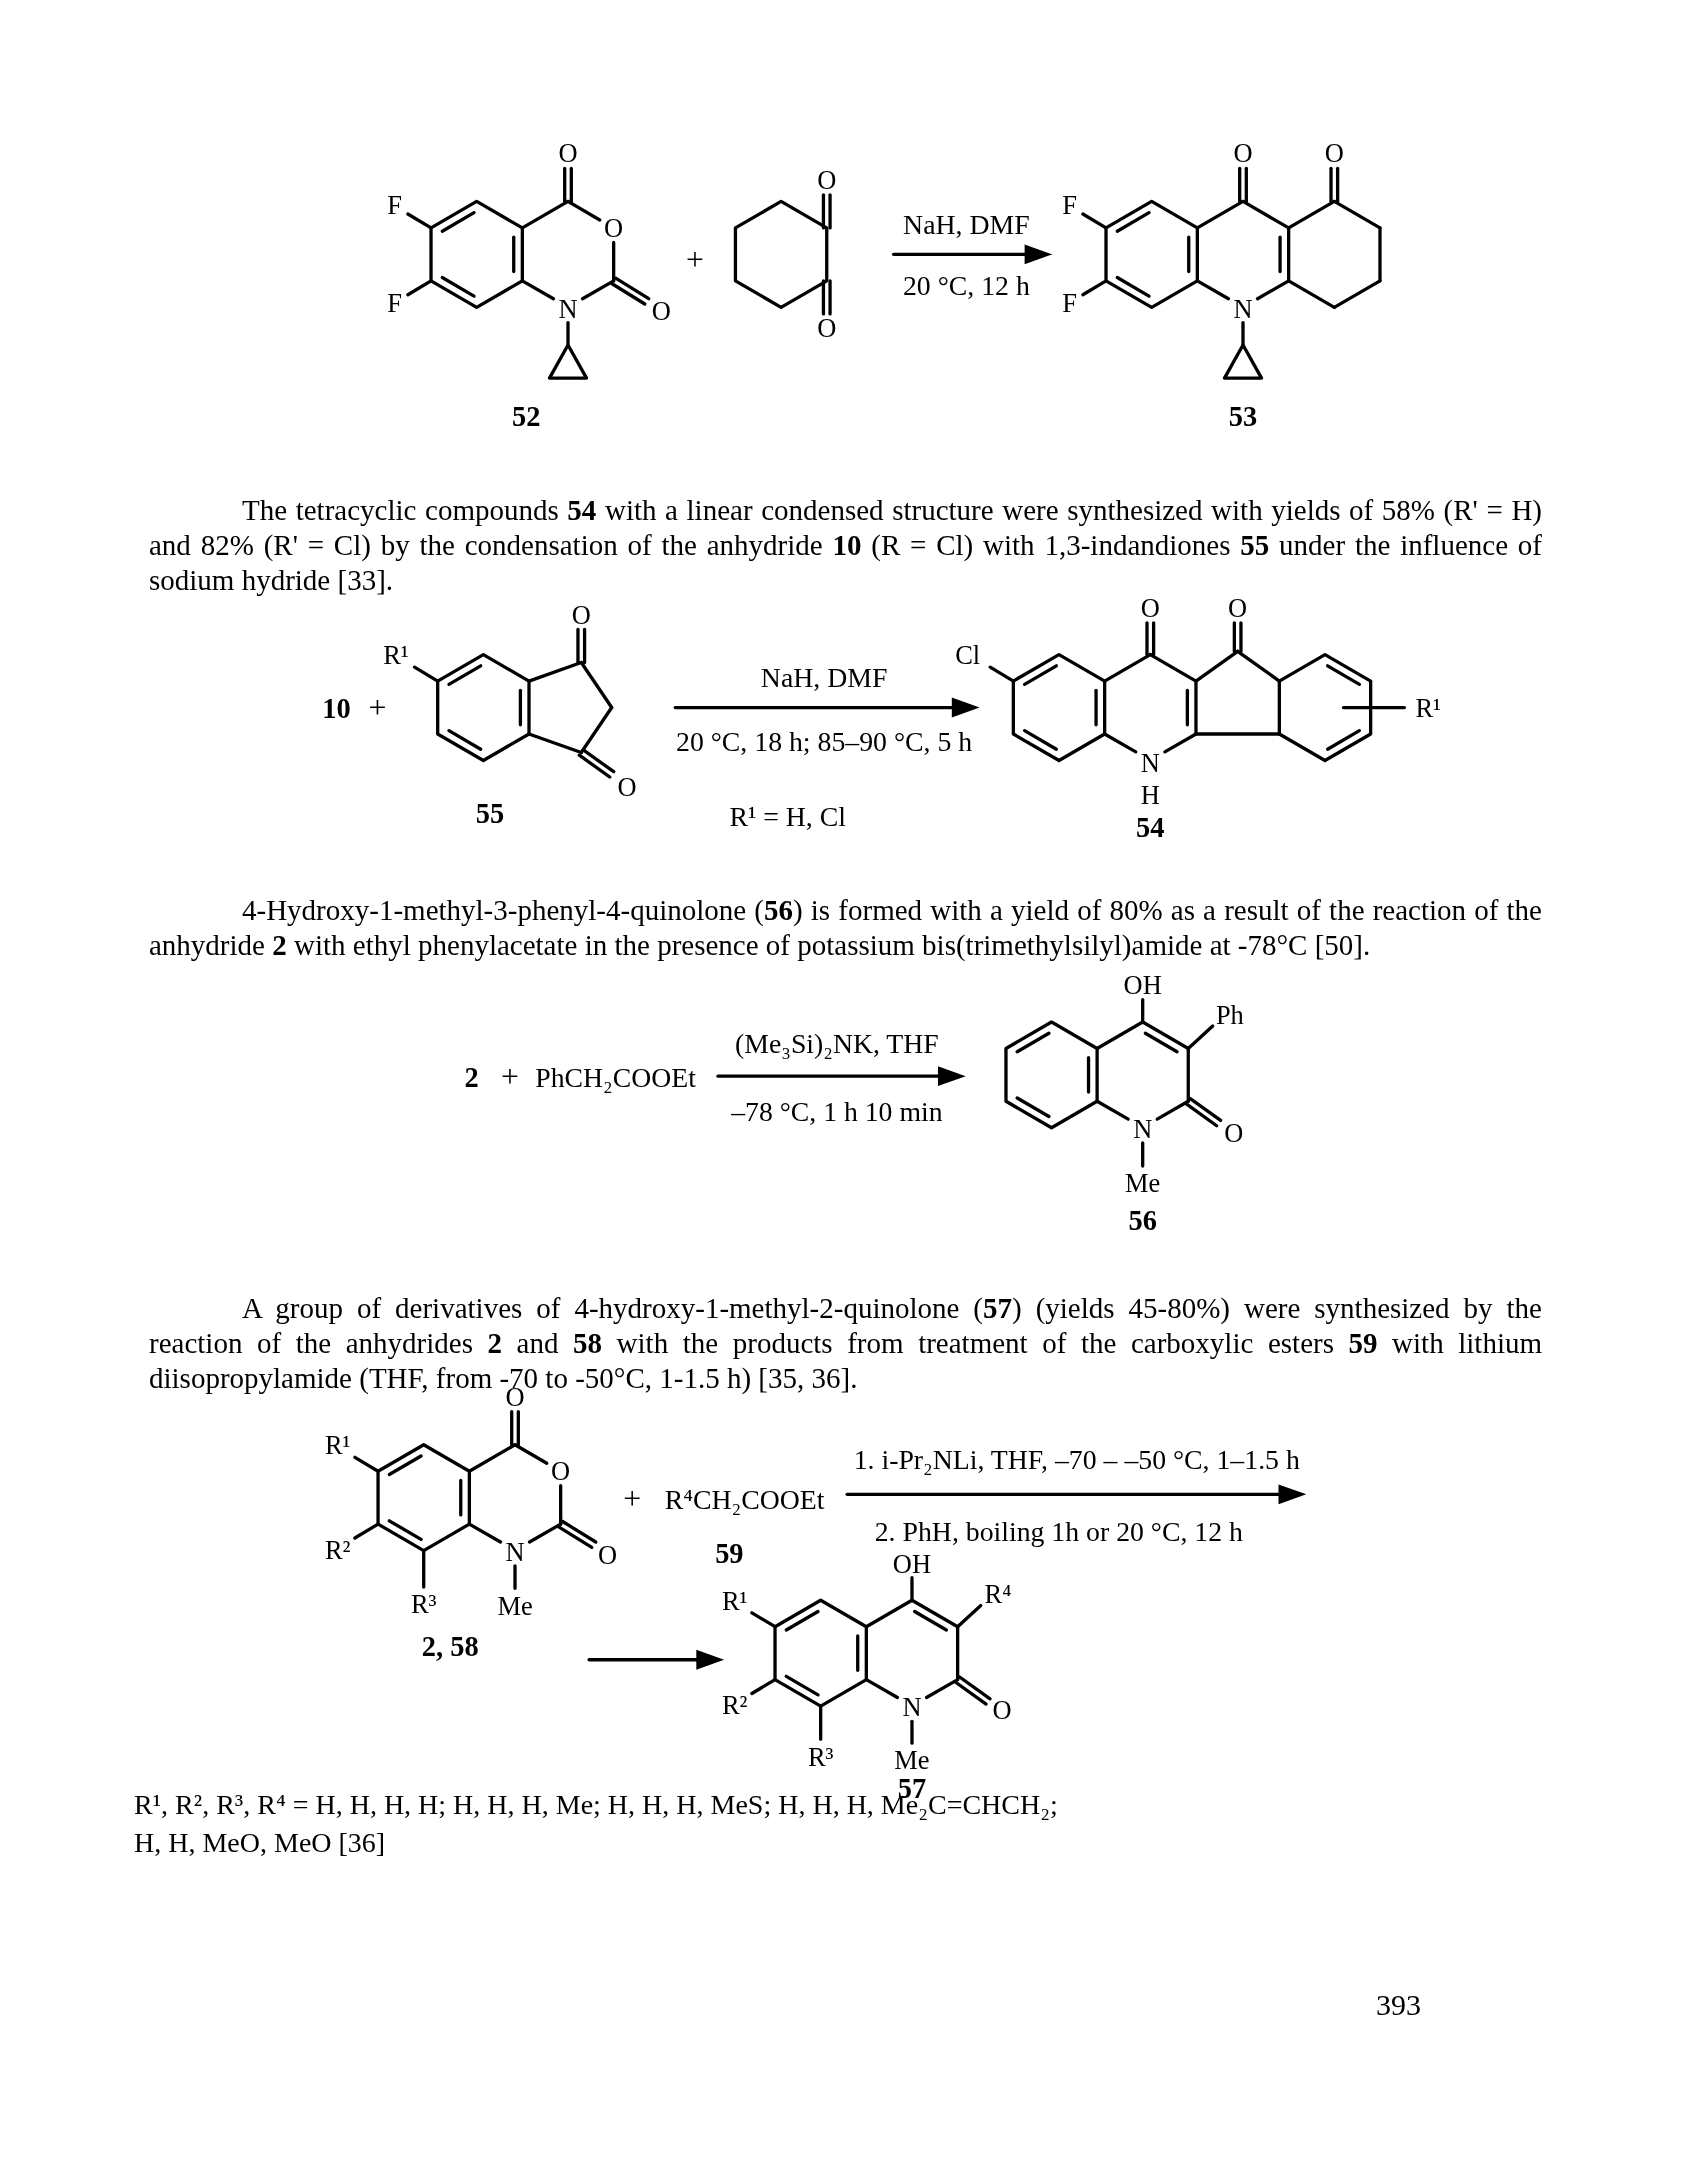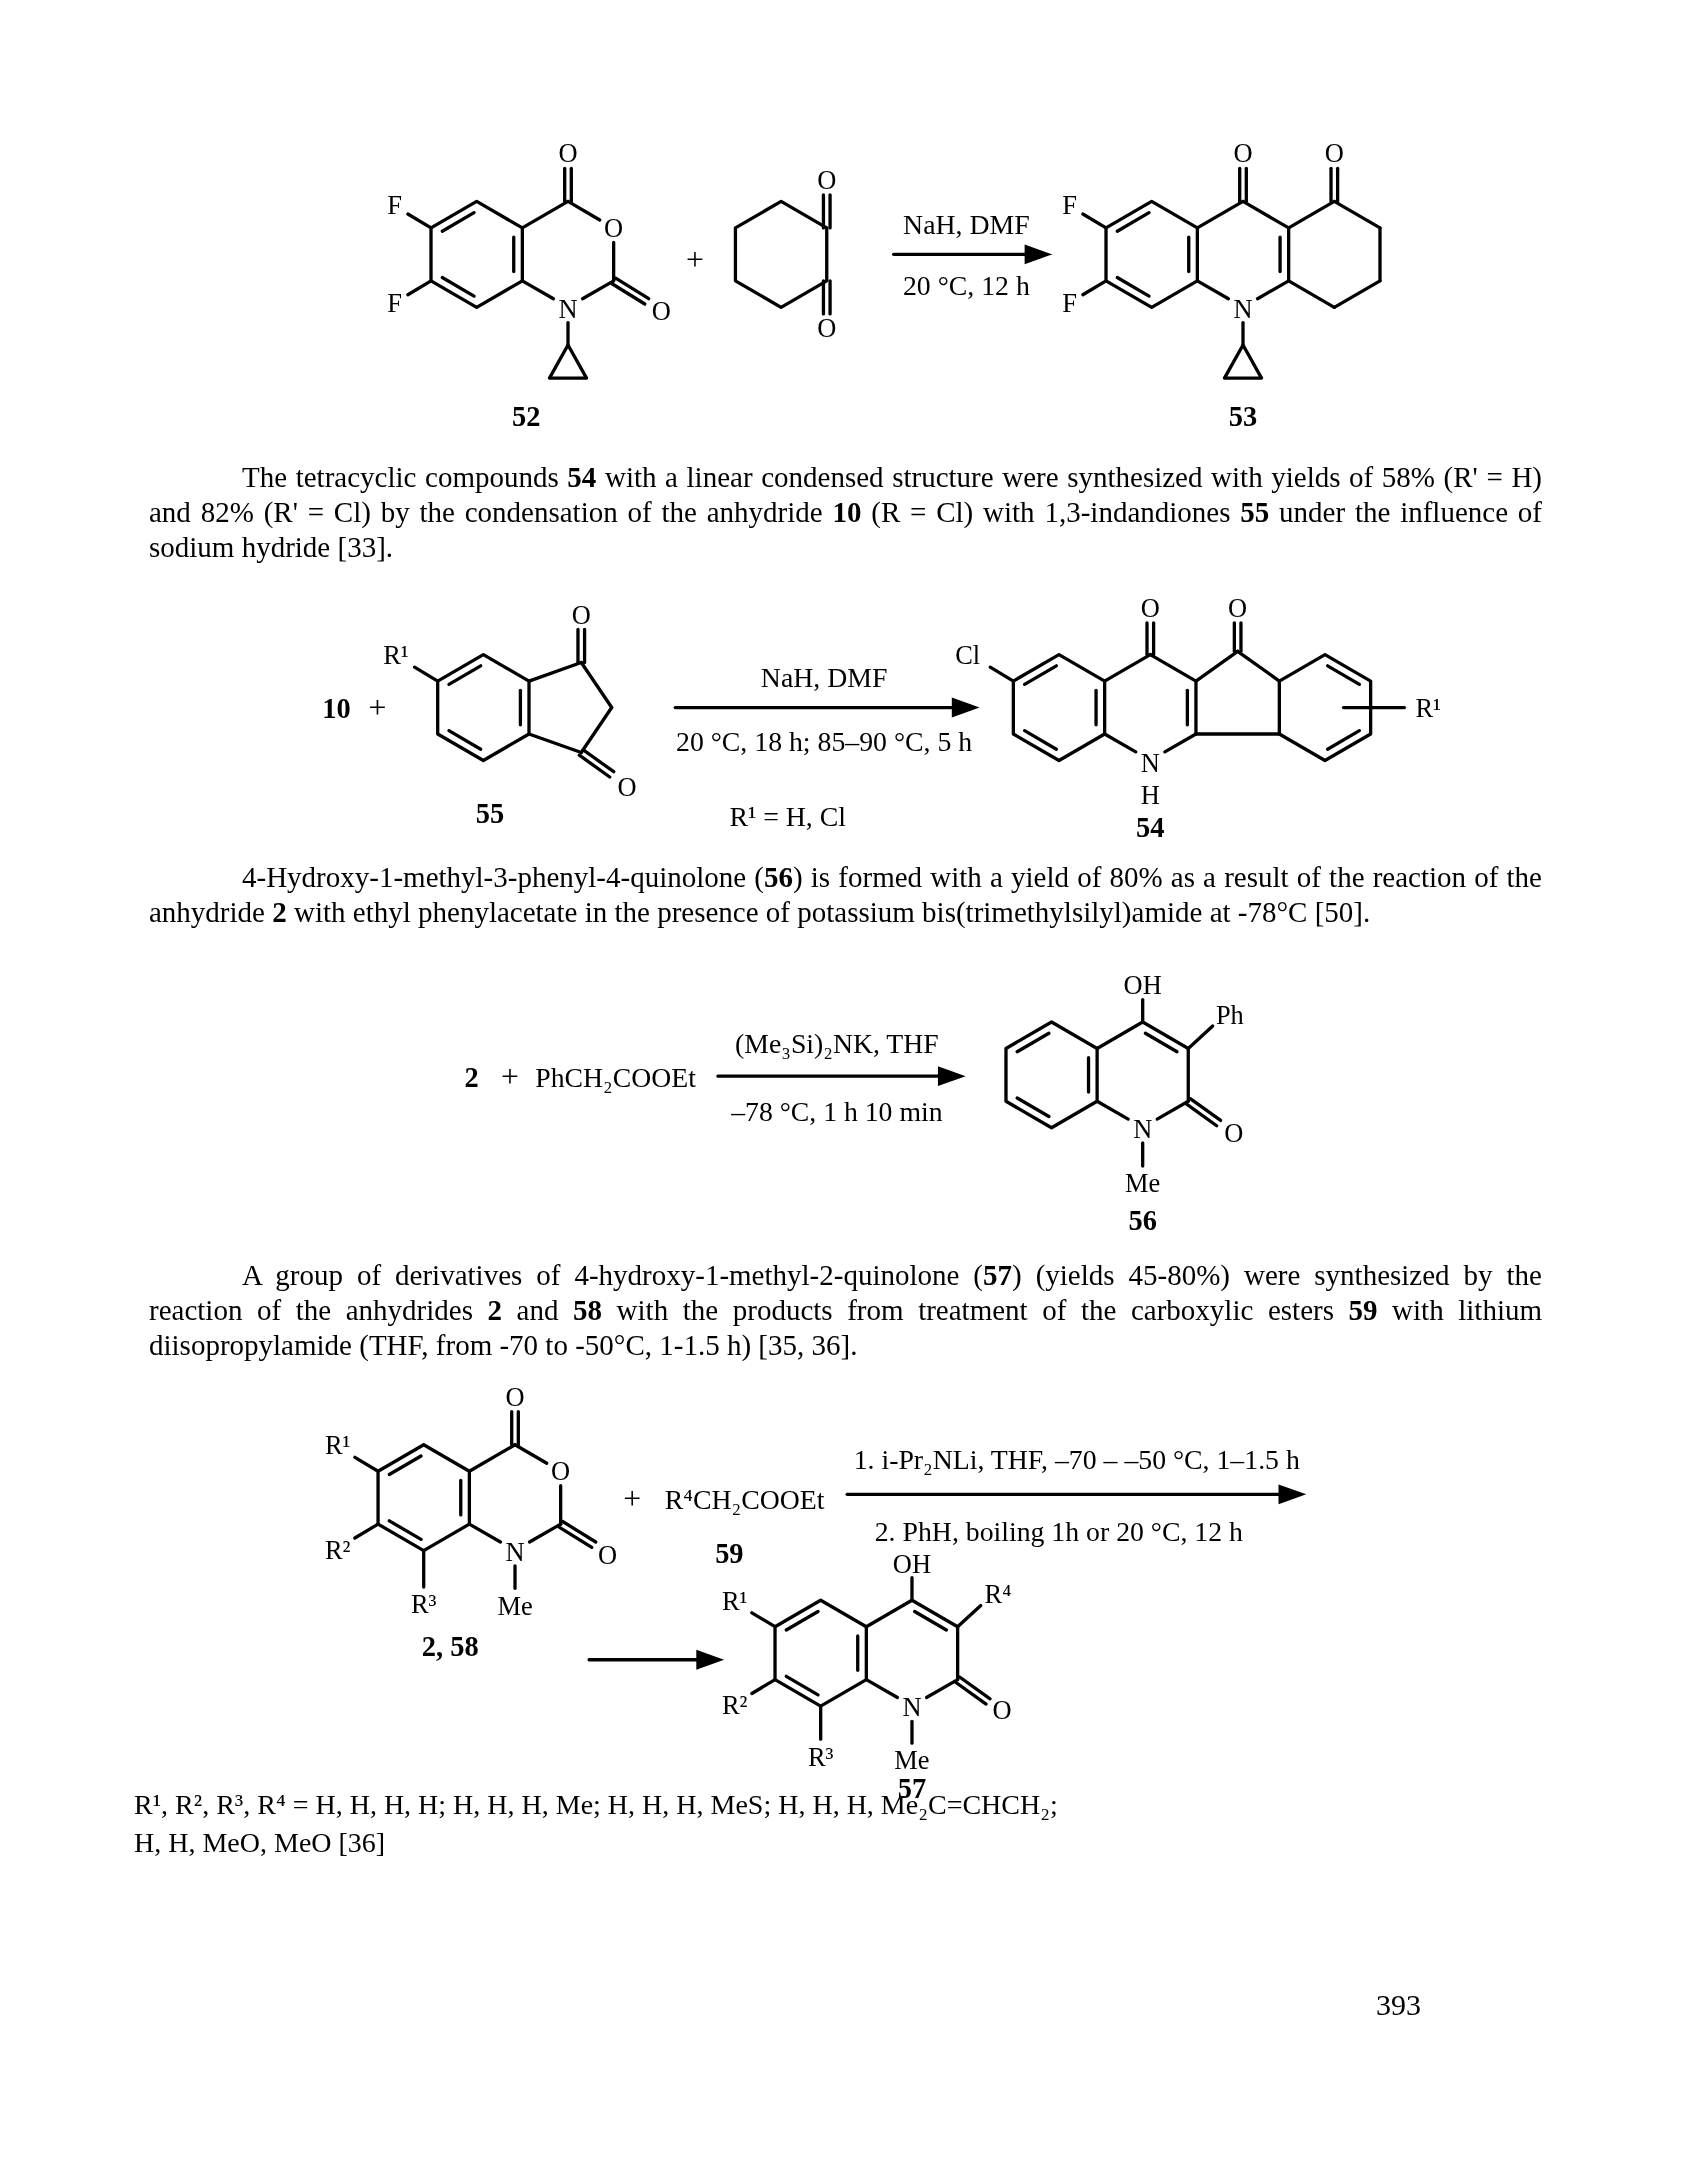--- a/index.html
+++ b/index.html
@@ -3,21 +3,21 @@
 <meta charset="utf-8">
 <style>
   html,body { margin:0; padding:0; background:#ffffff; }
   .page {
     position:relative; width:1687px; height:2183px; background:#ffffff;
     font-family:"Liberation Serif","DejaVu Serif",serif; color:#000;
     overflow:hidden;
   }
   .para {
     position:absolute; left:149px; width:1393px;
-    font-size:29px; line-height:35px; text-align:justify; color:#000;
+    font-size:29px; line-height:35px; text-align:justify; color:#000;margin-top:33px;
   }
   .para .indent { display:inline-block; width:93px; }
   .b { font-weight:bold; }
   svg { position:absolute; overflow:visible; }
   .bond { stroke:#000000; stroke-width:5; fill:none; stroke-linecap:round; }
   .ring { fill:none; stroke:#000000; stroke-width:5; stroke-linejoin:round; }
   .ah { fill:#000000; stroke:none; }
   svg text { fill:#000000; font-family:"Liberation Serif","DejaVu Serif",serif; }
   .al { font-size:40px; text-anchor:middle; dominant-baseline:central; }
   .cn { font-size:43px; font-weight:bold; text-anchor:middle; dominant-baseline:central; }

